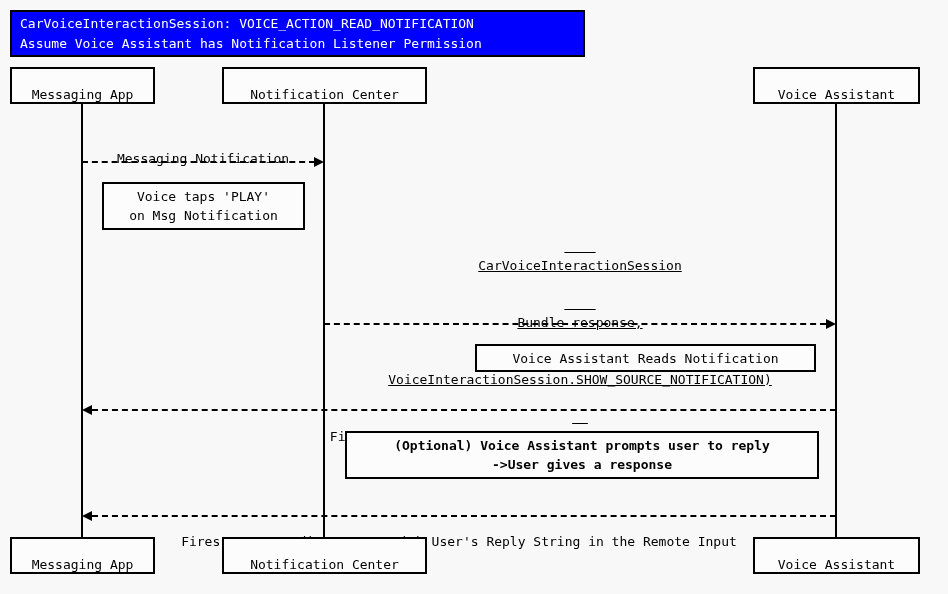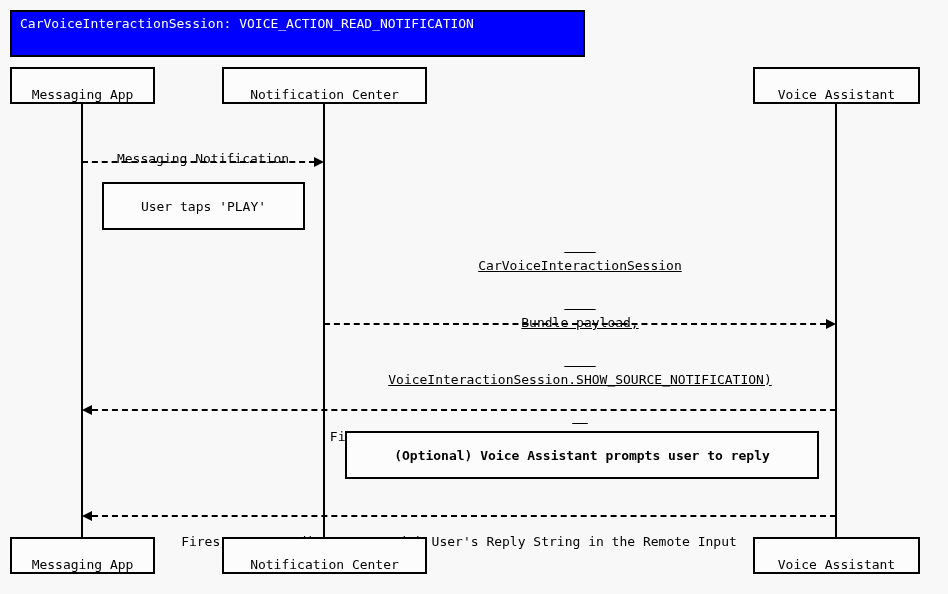--- a/index.html
+++ b/index.html
@@ -91,20 +91,21 @@
     white-space: nowrap;
   }
 </style>
 </head>
 <body>
 
 <div class="canvas">
 
   <div class="title-box">
     <div>CarVoiceInteractionSession: VOICE_ACTION_READ_NOTIFICATION</div>
+    <div>Assume Voice Assistant has Notification Listener Permission</div>
   </div>
 
   <div class="pbox" style="left:10px; top:67px; width:145px;">
     <span>Messaging App</span>
   </div>
   <div class="pbox" style="left:222px; top:67px; width:205px;">
     <span>Notification Center</span>
   </div>
   <div class="pbox" style="left:753px; top:67px; width:167px;">
     <span>Voice Assistant</span>
@@ -114,40 +115,45 @@
   <div class="lifeline" style="left:323px;"></div>
   <div class="lifeline" style="left:835px;"></div>
 
   <div class="msg-label" style="left:82px; top:111px; width:242px;">
     <div>Messaging Notification</div>
   </div>
   <div class="dash-line" style="left:82px; top:161px; width:233px;"></div>
   <div class="arrowhead-right" style="left:314px; top:157px;"></div>
 
   <div class="note-box" style="left:102px; top:182px; width:203px; height:48px;">
-    <div>User taps 'PLAY'</div>
+    <div>Voice taps 'PLAY'</div>
+    <div>on Msg Notification</div>
   </div>
 
   <div class="msg-label" style="left:324px; top:218px; width:512px;text-decoration:underline;">
     <div>CarVoiceInteractionSession</div>
-    <div>Bundle payload,</div>
+    <div>Bundle response,</div>
     <div>VoiceInteractionSession.SHOW_SOURCE_NOTIFICATION)</div>
   </div>
   <div class="dash-line" style="left:324px; top:323px; width:502px;"></div>
   <div class="arrowhead-right" style="left:826px; top:319px;"></div>
 
+  <div class="note-box" style="left:475px; top:344px; width:341px; height:28px;">
+    <div>Voice Assistant Reads Notification</div>
+  </div>
 
   <div class="msg-label" style="left:82px; top:389px; width:754px;">
     <div>Fires MARK_AS_READ Pending Intent</div>
   </div>
   <div class="dash-line" style="left:92px; top:409px; width:744px;"></div>
   <div class="arrowhead-left" style="left:82px; top:405px;"></div>
 
   <div class="note-box" style="left:345px; top:431px; width:474px; height:48px;font-weight:bold;">
     <div>(Optional) Voice Assistant prompts user to reply</div>
+    <div>-&gt;User gives a response</div>
   </div>
 
   <div class="msg-label" style="left:82px; top:494px; width:754px;">
     <div>Fires REPLY Pending Intent with User's Reply String in the Remote Input</div>
   </div>
   <div class="dash-line" style="left:92px; top:515px; width:744px;"></div>
   <div class="arrowhead-left" style="left:82px; top:511px;"></div>
 
   <div class="pbox" style="left:10px; top:537px; width:145px;">
     <span>Messaging App</span>

